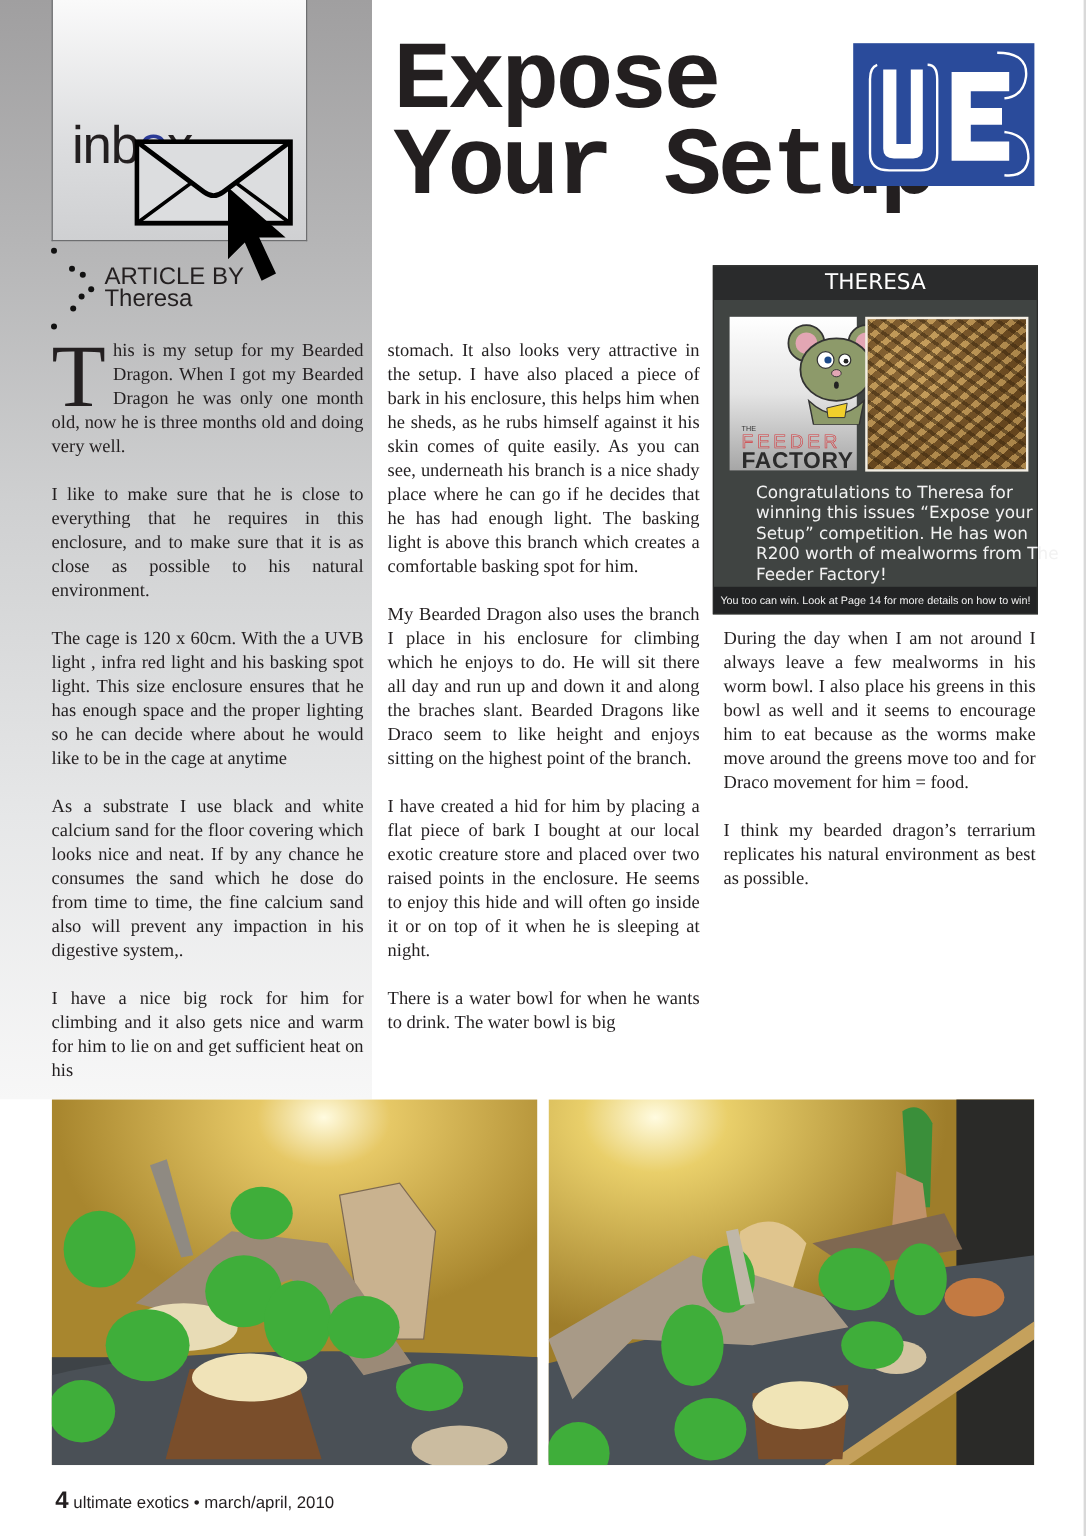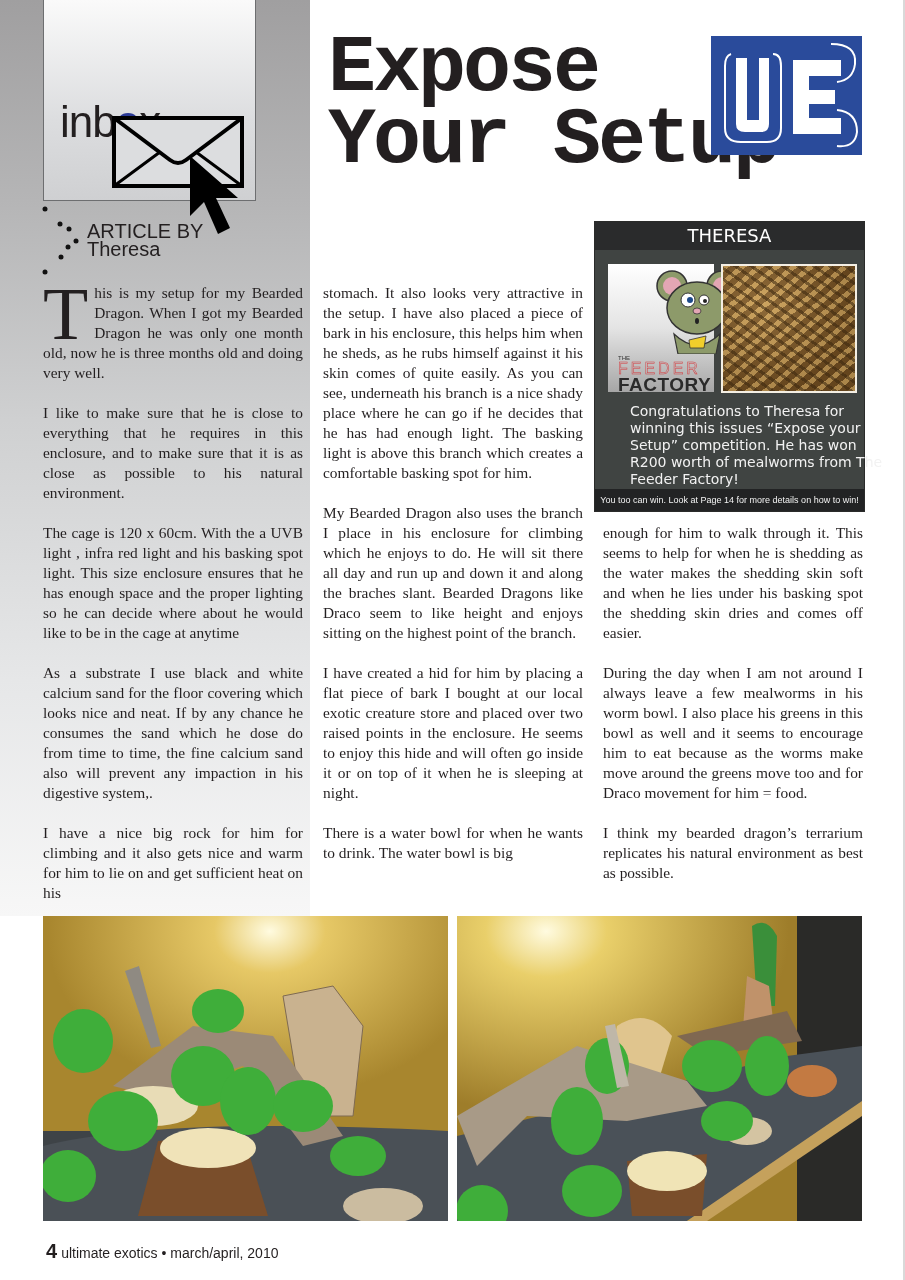--- a/index.html
+++ b/index.html
@@ -181,21 +181,20 @@
 </div>
 
 <div class="col col2">
   <p>stomach. It also looks very attractive in the setup. I have also placed a piece of bark in his enclosure, this helps him when he sheds, as he rubs himself against it his skin comes of quite easily. As you can see, underneath his branch is a nice shady place where he can go if he decides that he has had enough light. The basking light is above this branch which creates a comfortable basking spot for him.</p>
   <p>My Bearded Dragon also uses the branch I place in his enclosure for climbing which he enjoys to do.  He will sit there all day and run up and down it and along the braches slant. Bearded Dragons like Draco seem to like height and enjoys sitting on the highest point of the branch.</p>
   <p>I have created a hid for him by placing a flat piece of bark I bought at our local exotic creature store and placed over two raised points in the enclosure. He seems to enjoy this hide and will often go inside it or on top of it when he is sleeping at night.</p>
   <p>There is a water bowl for when he wants to drink. The water bowl is big</p>
 </div>
 
 <div class="col col3a">
-  <p>enough for him to walk through it. This seems to help for when he is shedding as the water makes the shedding skin soft and when he lies under his basking spot the shedding skin dries and comes off easier.</p>
   <p>During the day when I am not around I always leave a few mealworms in his worm bowl. I also place his greens in this bowl as well and it seems to encourage him to eat because as the worms make move around the greens move too and for Draco movement for him = food.</p>
   <p>I think my bearded dragon’s terrarium replicates his natural environment as best as possible.</p>
 </div>
 
 <div class="photo photo1" title="Bearded dragon terrarium front view with branch, leaves, rock and water bowl">
   <svg width="405" height="305" viewBox="0 0 405 305">
     <defs>
       <radialGradient id="lamp1" cx="0.56" cy="0.05" r="0.55">
         <stop offset="0" stop-color="#fffbe0"></stop>
         <stop offset="0.25" stop-color="#e6c866"></stop>

